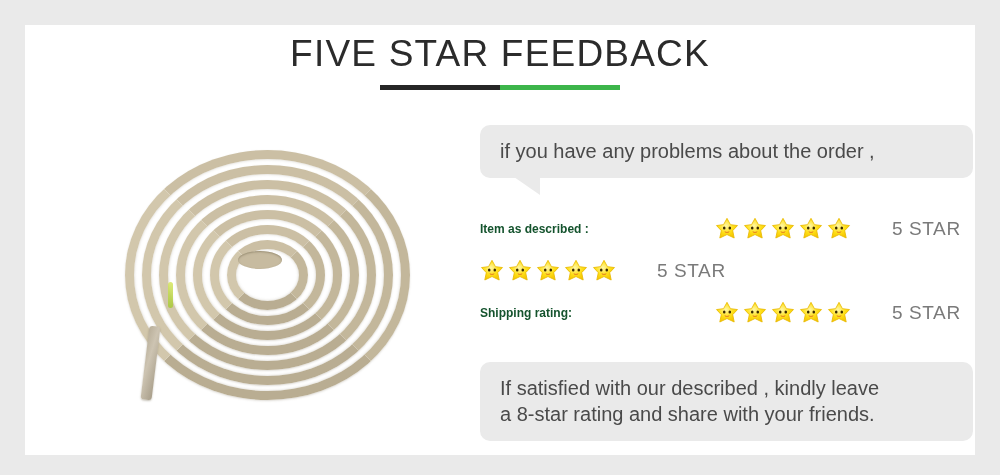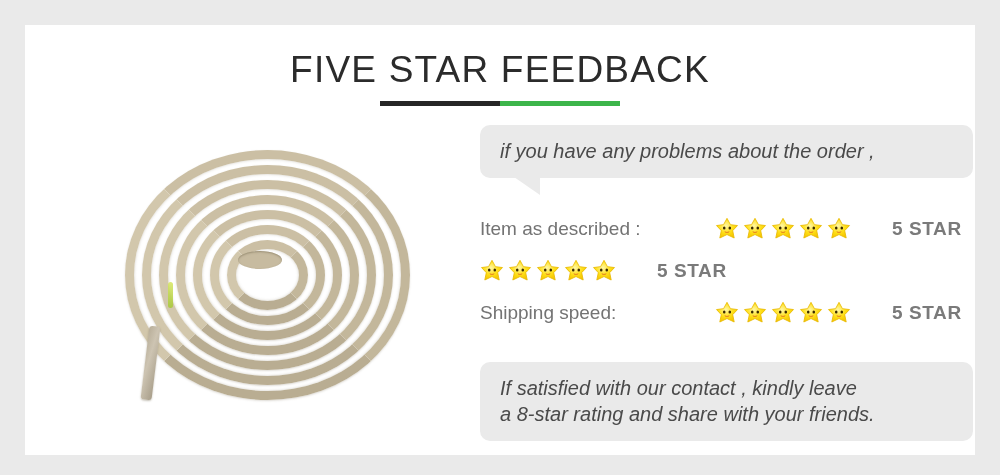--- a/index.html
+++ b/index.html
@@ -35,21 +35,21 @@
   
   #header {
     position: absolute;
     left: 0;
     top: 0;
     width: 950px;
     text-align: center;
   }
   #page-title {
     margin: 0;
-    padding-top: 22px;
+    padding-top: 6px;
     font-size: 37px;
     font-weight: 400;
     letter-spacing: 1.2px;
     color: #2b2b2b;
     line-height: 1.25;
     font-family: "Liberation Sans", sans-serif;
   }
   #title-rule {
     margin: 8px auto 0 auto;
     width: 240px;
@@ -153,21 +153,20 @@
     padding: 13px 20px 14px 20px;
     box-sizing: border-box;
     width: 493px;
   }
   .bubble-line {
     font-size: 20px;
     color: #4a4a4a;
     line-height: 26px;
     white-space: nowrap;
     font-family: "Liberation Sans", sans-serif;
-    font-style: italic;
   }
   #bubble-top {
     margin-top: 0;
   }
   #bubble-top::after {
     content: "";
     position: absolute;
     left: 34px;
     bottom: -17px;
     width: 0;
@@ -185,45 +184,45 @@
     margin-top: 30px;
     margin-bottom: 28px;
   }
   .rating-row {
     display: flex;
     align-items: center;
     height: 42px;
   }
   .rating-label {
     width: 235px;
-    font-size: 19px;
-    color: #737373;
+    font-size: 12px;
+    color: #14532d;
     white-space: nowrap;
     font-family: "Liberation Sans", sans-serif;
+    font-weight: bold;
   }
   .star-group {
     width: 145px;
     display: flex;
     align-items: center;
     gap: 4px;
   }
   .star-icon {
     width: 24px;
     height: 24px;
     display: block;
     flex: 0 0 auto;
   }
   .rating-value {
     font-size: 19px;
     color: #7a7a7a;
     letter-spacing: .6px;
     margin-left: 32px;
     white-space: nowrap;
     font-family: "Liberation Sans", sans-serif;
-    font-weight: bold;
   }
 </style>
 </head>
 <body>
 
 <div id="banner">
   <div id="panel">
 
     <div id="header">
       <h1 id="page-title">FIVE STAR FEEDBACK</h1>
@@ -330,21 +329,21 @@
                 <path d="M16 1.8 L20.6 10.2 L30 11.4 L23.6 18.2 L25.6 28 L16 23.4 L6.4 28 L8.4 18.2 L2 11.4 L11.4 10.2 Z" fill="url(#sg1)" stroke="#e8b900" stroke-width="1.1" stroke-linejoin="round"></path>
                 <ellipse cx="12.3" cy="14.6" rx="1.7" ry="2.1" fill="#3a2a00"></ellipse>
                 <ellipse cx="19.7" cy="14.6" rx="1.7" ry="2.1" fill="#3a2a00"></ellipse>
                 <path d="M12.4 19.2 q3.6 3.2 7.2 0 q-3.6 1.3 -7.2 0 Z" fill="#d13b2a"></path>
               </svg>
           </div>
           <div class="rating-value">5 STAR</div>
         </div>
 
         <div class="rating-row">
-          <div class="rating-label">Shipping speed:</div>
+          <div class="rating-label">Shipping rating:</div>
           <div class="star-group">
             <svg class="star-icon" viewBox="0 0 32 32">
                 <path d="M16 1.8 L20.6 10.2 L30 11.4 L23.6 18.2 L25.6 28 L16 23.4 L6.4 28 L8.4 18.2 L2 11.4 L11.4 10.2 Z" fill="url(#sg1)" stroke="#e8b900" stroke-width="1.1" stroke-linejoin="round"></path>
                 <ellipse cx="12.3" cy="14.6" rx="1.7" ry="2.1" fill="#3a2a00"></ellipse>
                 <ellipse cx="19.7" cy="14.6" rx="1.7" ry="2.1" fill="#3a2a00"></ellipse>
                 <path d="M12.4 19.2 q3.6 3.2 7.2 0 q-3.6 1.3 -7.2 0 Z" fill="#d13b2a"></path>
               </svg>
             <svg class="star-icon" viewBox="0 0 32 32">
                 <path d="M16 1.8 L20.6 10.2 L30 11.4 L23.6 18.2 L25.6 28 L16 23.4 L6.4 28 L8.4 18.2 L2 11.4 L11.4 10.2 Z" fill="url(#sg1)" stroke="#e8b900" stroke-width="1.1" stroke-linejoin="round"></path>
                 <ellipse cx="12.3" cy="14.6" rx="1.7" ry="2.1" fill="#3a2a00"></ellipse>
@@ -369,19 +368,19 @@
                 <ellipse cx="19.7" cy="14.6" rx="1.7" ry="2.1" fill="#3a2a00"></ellipse>
                 <path d="M12.4 19.2 q3.6 3.2 7.2 0 q-3.6 1.3 -7.2 0 Z" fill="#d13b2a"></path>
               </svg>
           </div>
           <div class="rating-value">5 STAR</div>
         </div>
 
       </div>
 
       <div class="speech-bubble" id="bubble-bottom">
-        <div class="bubble-line">If satisfied with our contact ,  kindly leave</div>
+        <div class="bubble-line">If satisfied with our described ,  kindly leave</div>
         <div class="bubble-line">a 8-star rating and share with your friends.</div>
       </div>
 
     </div>
   </div>
 </div>
 
 </body></html>

